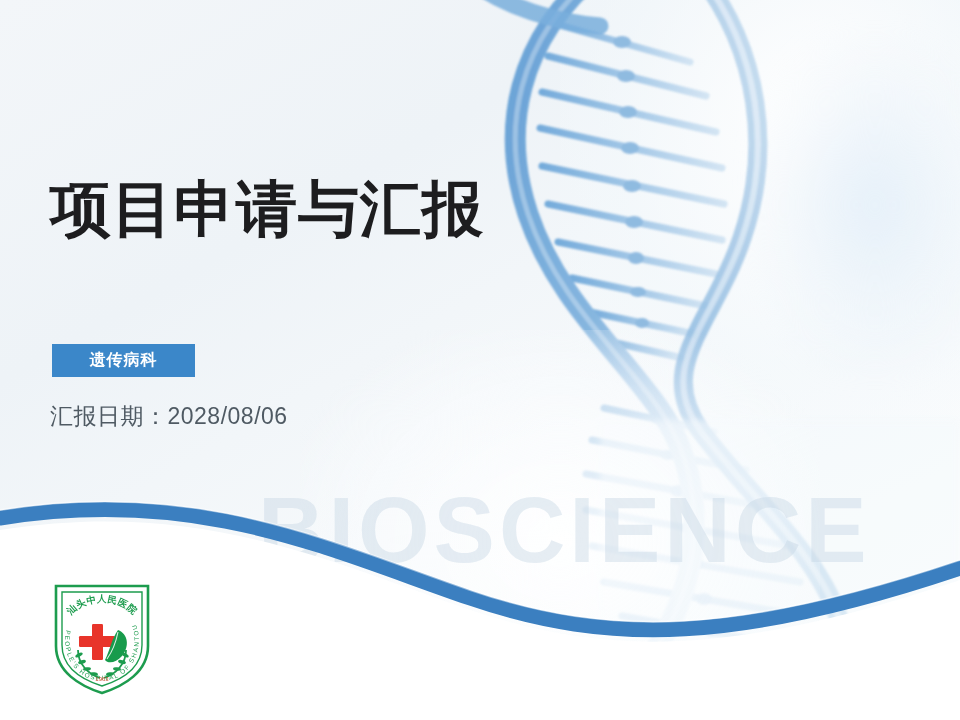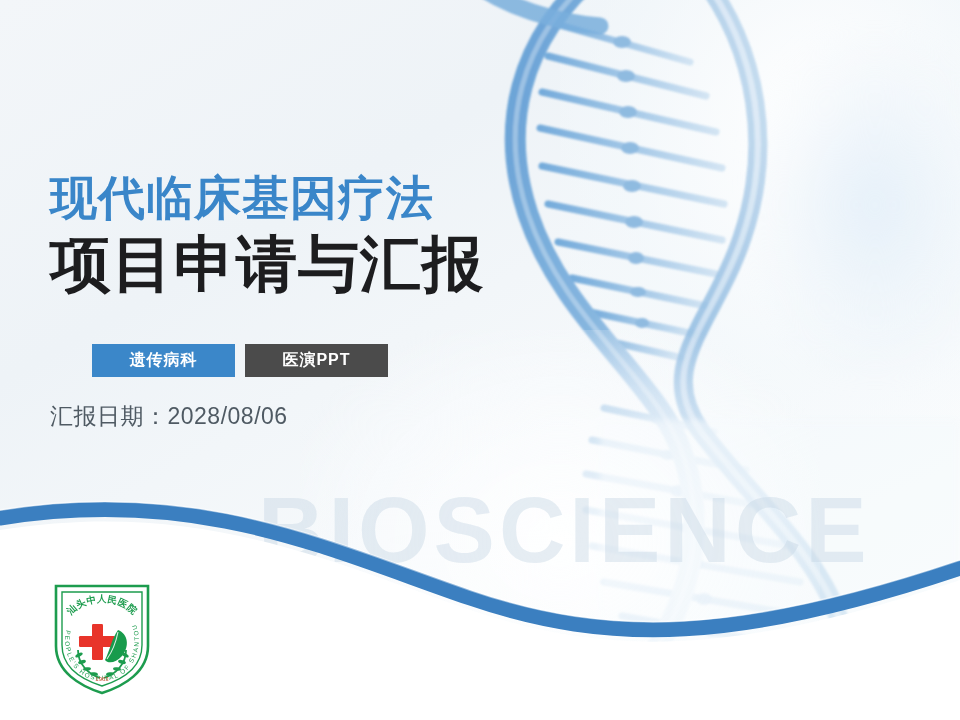--- a/index.html
+++ b/index.html
@@ -114,21 +114,21 @@
     height: 33px;
     display: flex;
     align-items: center;
     justify-content: center;
     font-size: 16px;
     font-weight: 700;
     color: #ffffff;
     letter-spacing: 1px;
     box-sizing: border-box;
   }
-  .badge-primary { background: #3b87c9; margin-left: 40px; }
+  .badge-primary { background: #3b87c9; }
   .badge-dark    { background: #4b4b4b; }
 
   
   .date-line {
     position: absolute;
     left: 50px;
     top: 401px;
     font-size: 23px;
     color: #4f5a63;
     letter-spacing: 0.5px;
@@ -262,27 +262,25 @@
   <svg class="wave-svg" viewBox="0 0 960 250" preserveAspectRatio="none" aria-hidden="true">
 
     <path d="M 0 60 C 200 28, 330 92, 470 140 C 610 188, 740 184, 960 110 L 960 250 L 0 250 Z" fill="#ffffff"></path>
 
     <path d="M 0 48 C 200 16, 330 80, 470 128 C 610 176, 740 172, 960 98" fill="none" stroke="#3b7fc0" stroke-width="15" stroke-linecap="round"></path>
 
     <path d="M 0 40 C 200 8, 330 72, 470 120 C 610 168, 740 164, 960 90" fill="none" stroke="#ffffff" stroke-width="2" opacity="0.45"></path>
   </svg>
 
   <div class="title-block">
-    <h1 class="title-main">现代临床基因疗法</h1>
     <h2 class="title-sub">项目申请与汇报</h2>
   </div>
 
   <div class="badge-row">
     <div class="badge badge-primary">遗传病科</div>
-    <div class="badge badge-dark">医演PPT</div>
   </div>
 
   <div class="date-line">汇报日期：2028/08/06</div>
 
   <svg class="logo" viewBox="0 0 108 118" aria-hidden="true">
 
     <path d="M 8 6 L 100 6 L 100 66 C 100 92, 76 106, 54 113 C 32 106, 8 92, 8 66 Z" fill="#ffffff" stroke="#1d9c4e" stroke-width="2.6"></path>
 
     <path d="M 14 12 L 94 12 L 94 65 C 94 88, 73 100, 54 106 C 35 100, 14 88, 14 65 Z" fill="none" stroke="#1d9c4e" stroke-width="1.4"></path>
 

